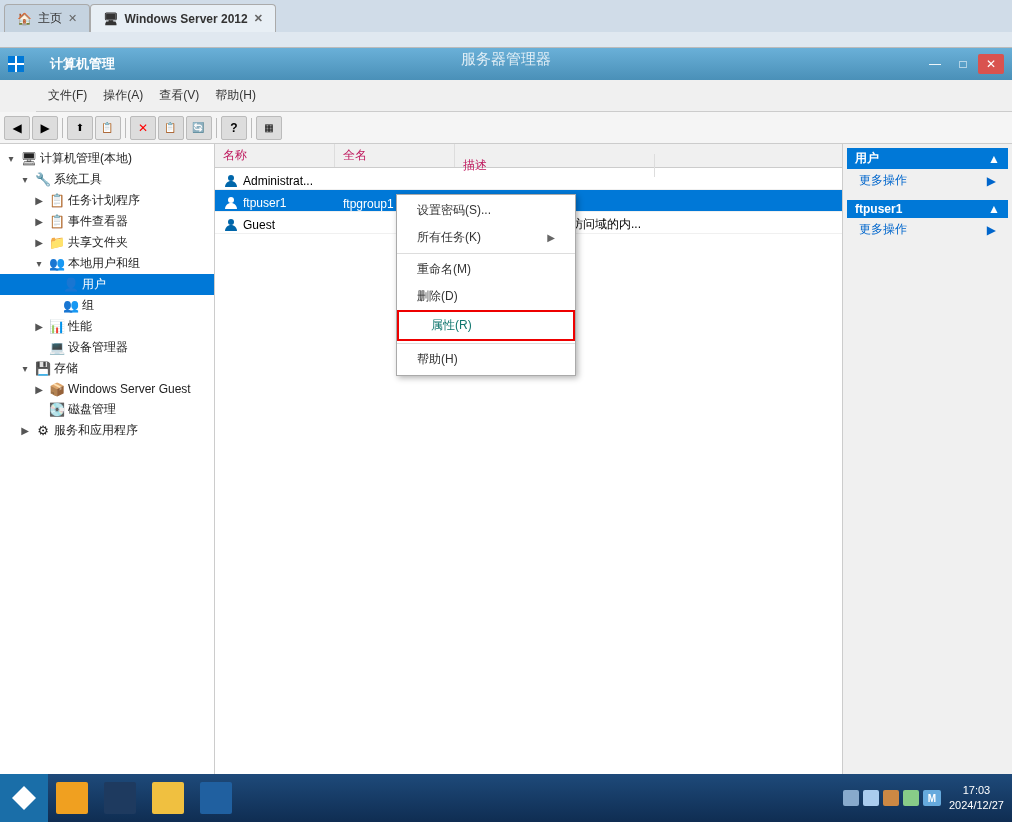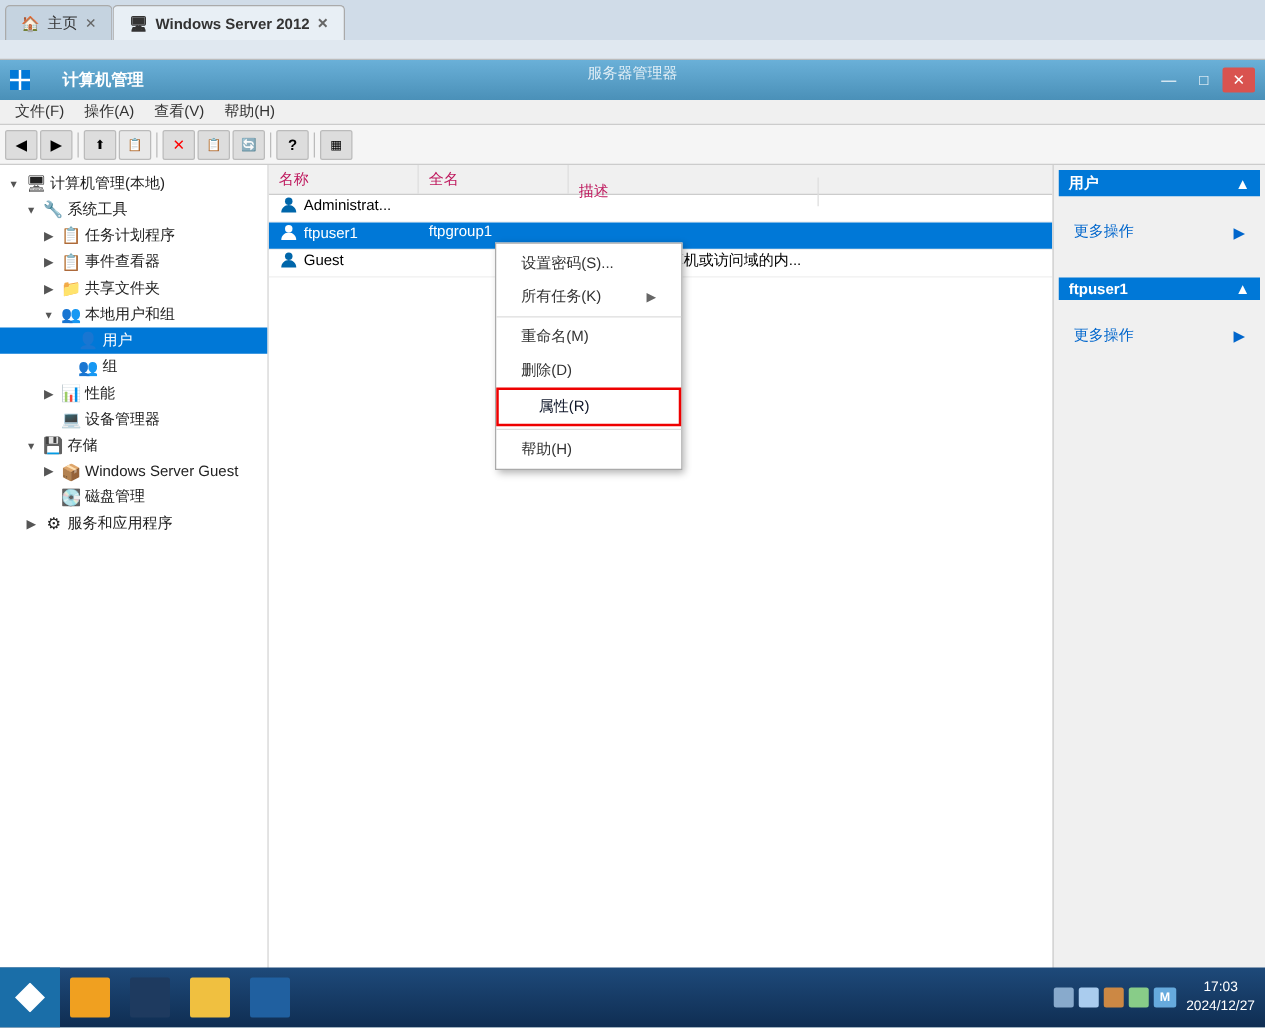--- a/index.html
+++ b/index.html
@@ -158,21 +158,21 @@
       background: #fff;
       border-radius: 2px;
     }
     .window-title-text {
       color: white;
       font-size: 13px;
       font-weight: bold;
       margin-left: 20px;
     }
     .window-titlebar-top {
-      font-size: 12px;
+      font-size: 15px;
       color: rgba(255,255,255,0.8);
       text-align: center;
       position: absolute;
       left: 0; right: 0;
       top: 2px;
     }
     .window-controls {
       display: flex;
       gap: 2px;
     }
@@ -184,26 +184,27 @@
       justify-content: center;
       cursor: pointer;
       border-radius: 2px;
       font-size: 12px;
       color: white;
     }
     .win-btn.close { background: #d9534f; }
 
     
     .menubar {
-      height: 20px;
+      height: 32px;
       background: #f0f0f0;
       border-bottom: 1px solid #ccc;
       display: flex;
       align-items: center;
       padding: 0 4px;
+      margin-left: 36px;
     }
     .menu-item {
       padding: 2px 8px;
       cursor: pointer;
       font-size: 12px;
       color: #333;
     }
 
     
     .toolbar {
@@ -308,21 +309,21 @@
       border-right: 1px solid #ddd;
       height: 100%;
       display: flex;
       align-items: center;
       cursor: pointer;
     }
 
     
     .table-row {
       display: flex;
-      align-items: flex-start;
+      align-items: flex-end;
       height: 22px;
       border-bottom: 1px solid #f0f0f0;
       cursor: pointer;
     }
     .table-row.selected { background: #0078d7; color: white; }
     .table-cell {
       padding: 0 8px;
       font-size: 12px;
       white-space: nowrap;
       overflow: hidden;
@@ -346,21 +347,21 @@
       background: #0078d7;
       color: white;
       padding: 2px 8px;
       font-size: 12px;
       font-weight: bold;
       display: flex;
       justify-content: space-between;
       align-items: center;
     }
     .actions-item {
-      padding: 20px 12px;
+      padding: 3px 12px;
       font-size: 12px;
       color: #0066cc;
       cursor: pointer;
       display: flex;
       justify-content: space-between;
       align-items: center;
     }
 
     
     .statusbar {
@@ -372,40 +373,40 @@
       padding: 0 8px;
       font-size: 11px;
       color: #555;
     }
 
     
     .context-menu {
       position: absolute;
       top: 194px;
       left: 396px;
-      width: 150px;
+      width: 180px;
       background: white;
       border: 1px solid #aaa;
       box-shadow: 2px 2px 6px rgba(0,0,0,0.3);
       z-index: 50;
       padding: 2px 0;
     }
     .context-menu-item {
       padding: 5px 20px;
       font-size: 12px;
       color: #333;
       cursor: pointer;
       display: flex;
       align-items: center;
       justify-content: space-between;
     }
     .context-menu-item.highlighted {
       border: 2px solid #e00;
       background: #fff;
-      color: #0f172a;
+      color: #0f766e;
       padding-left: 32px;
     }
     .context-menu-sep {
       height: 1px;
       background: #ddd;
       margin: 2px 0;
     }
     .context-submenu-arrow {
       font-size: 10px;
       color: #666;

